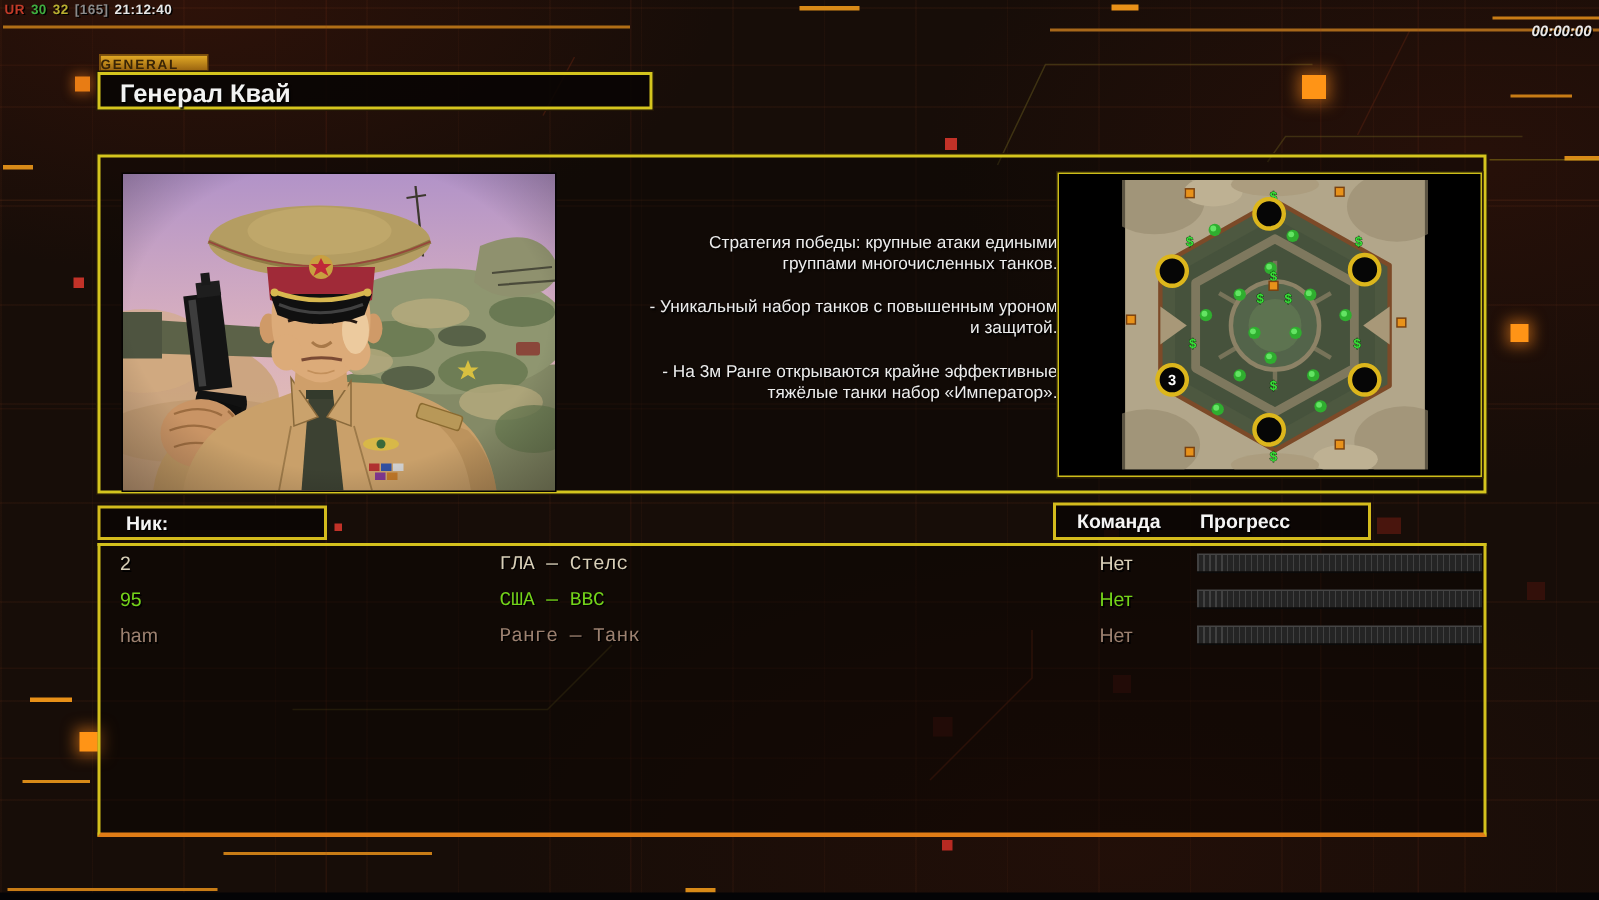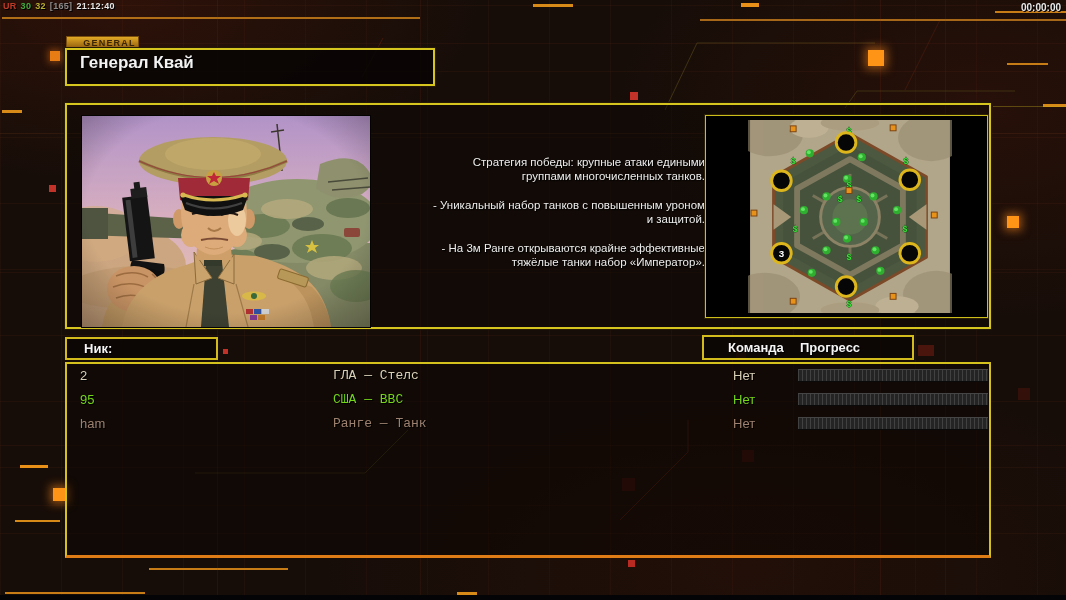--- a/index.html
+++ b/index.html
@@ -13,26 +13,26 @@
   .stage::before{content:"";position:absolute;inset:0;pointer-events:none;
     background-image:
       repeating-linear-gradient(0deg, rgba(170,75,35,.07) 0 1px, transparent 1px 66px),
       repeating-linear-gradient(90deg, rgba(170,75,35,.06) 0 1px, transparent 1px 61px);}
   #circuit-svg{position:absolute;inset:0;width:1066px;height:600px;pointer-events:none;}
   .dline{position:absolute;}
   .dsq{position:absolute;}
   
   .hud-stats{position:absolute;left:3px;top:1px;font-size:9px;font-weight:bold;letter-spacing:.3px;text-shadow:1px 1px 0 #000;}
   .hud-stats span{margin-right:4px;}
-  .match-timer{position:absolute;right:5px;top:2px;font-size:10px;font-weight:bold;color:#e8e8e8;text-shadow:1px 1px 0 #000;}
+  .match-timer{position:absolute;right:5px;top:16px;font-size:10px;font-weight:bold;color:#e8e8e8;text-shadow:1px 1px 0 #000;font-style:italic;}
   
   .gen-tab{position:absolute;left:66px;top:36px;width:73px;height:12px;line-height:12px;
-    text-align:center;font-size:9px;font-weight:bold;letter-spacing:1.2px;color:#3a2506;
-    background:linear-gradient(180deg,#e2aa26,#9a6410);border:1px solid #7a4e0c;box-sizing:border-box;padding-left:14px;}
-  .title-box{position:absolute;left:65px;top:48px;width:370px;height:38px;
+    font-size:9px;font-weight:bold;letter-spacing:1.2px;color:#3a2506;
+    background:linear-gradient(180deg,#e2aa26,#9a6410);border:1px solid #7a4e0c;box-sizing:border-box;}
+  .title-box{position:absolute;left:65px;top:48px;width:370px;height:25px;
     border:2px solid #d5c51e;background:rgba(8,5,3,.88);box-sizing:border-box;box-shadow:0 0 0 1px #241806;}
   .title-box .t{display:block;padding-left:13px;line-height:25px;font-size:17px;font-weight:bold;color:#f2f2f2;text-shadow:1px 1px 1px #000;}
   
   .main-box{position:absolute;left:65px;top:103px;width:926px;height:226px;
     border:2px solid #d5c51e;background:rgba(10,7,5,.42);box-sizing:border-box;box-shadow:0 0 0 1px #241806;}
   .portrait{position:absolute;left:82px;top:116px;width:288px;height:211px;outline:1px solid #050302;}
   .desc{position:absolute;left:383px;top:155px;width:322px;color:#ededed;font-size:11.5px;line-height:14px;text-align:right;}
   .desc p{margin:0 0 15px 0;white-space:pre-line;text-shadow:1px 1px 1px #000;}
   .map-panel{position:absolute;left:705px;top:115px;width:283px;height:203px;background:#000;
     border:1px solid #cdbd1a;box-sizing:border-box;box-shadow:0 0 0 1px #2c2006;}
@@ -40,21 +40,21 @@
   
   .hdr{position:absolute;border:2px solid #d4bb1d;background:rgba(10,6,4,.85);box-sizing:border-box;
     font-size:13px;font-weight:bold;color:#f4f4f4;text-shadow:1px 1px 0 #000;}
   .hdr-nick{left:65px;top:337px;width:153px;height:23px;}
   .hdr-general{left:315px;top:337px;width:216px;height:23px;}
   .hdr-team{left:702px;top:335px;width:212px;height:25px;}
   .hdr .lbl{position:absolute;top:0;line-height:19px;}
   .hdr-team .lbl{line-height:21px;}
   .hdr-nick .lbl{left:17px;}
   .hdr-general .lbl{left:16px;}
-  .lbl-team{left:24px;text-align:right;}
+  .lbl-team{left:14px;text-align:right;}
   .lbl-progress{left:96px;}
   
   .table-box{position:absolute;left:65px;top:362px;width:926px;height:196px;box-sizing:border-box;
     border:2px solid #d4c11d;border-bottom:3px solid #e07c16;background:rgba(8,5,3,.45);}
   .rows{position:absolute;left:80px;top:364px;width:910px;}
   .prow{position:relative;height:24px;}
   .cell{position:absolute;top:0;line-height:24px;font-size:13px;text-shadow:1px 1px 0 #000;white-space:nowrap;}
   .cell.nick{left:0;}
   .cell.gen{left:253px;font-family:Liberation Mono, monospace;}
   .cell.team{left:653px;}

